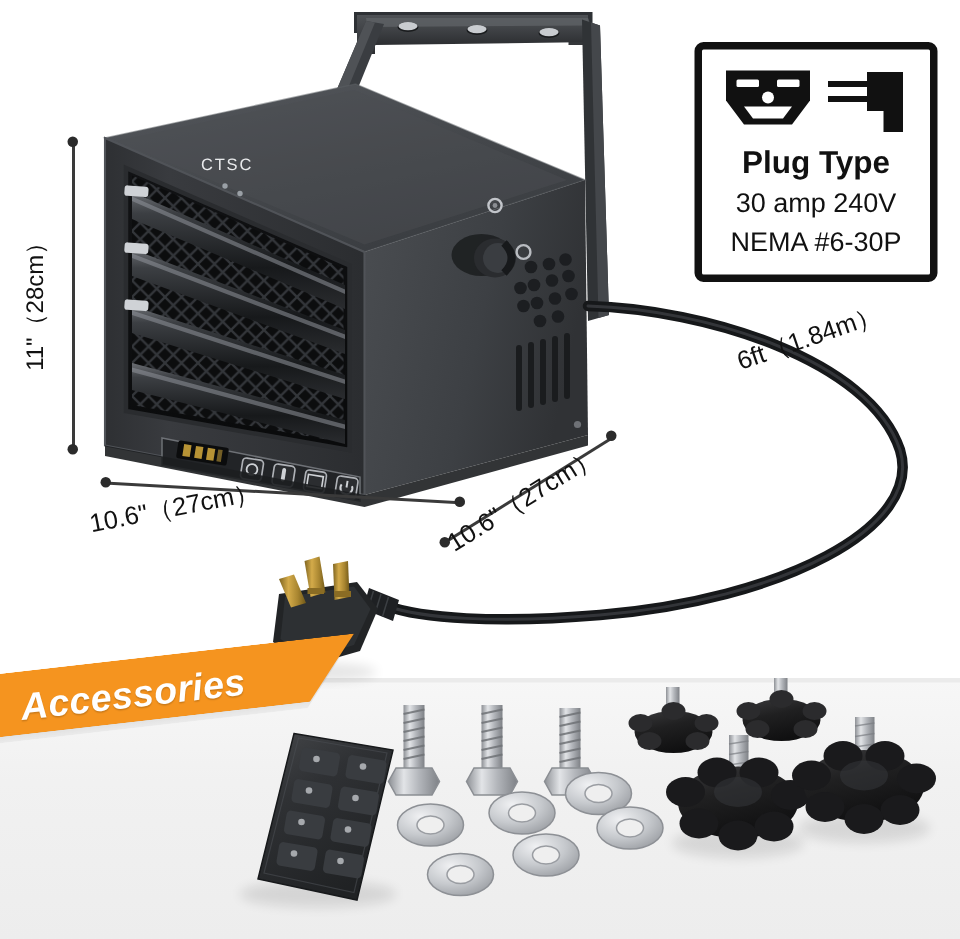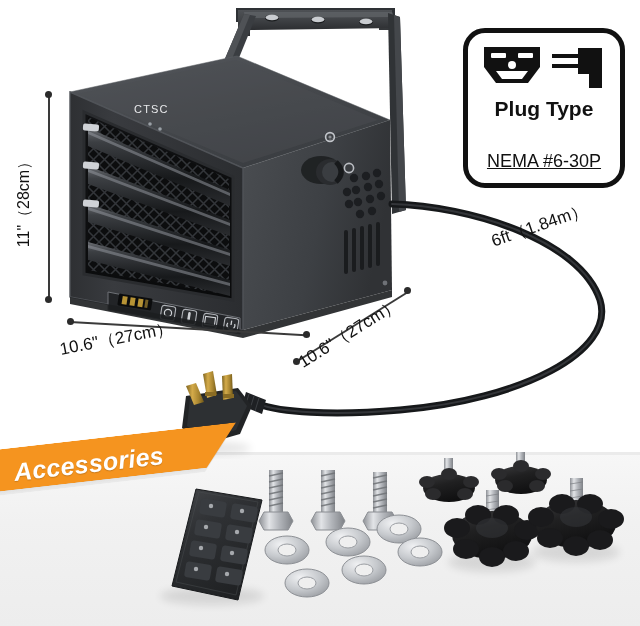--- a/index.html
+++ b/index.html
@@ -45,34 +45,34 @@
     transform:rotate(-6.5deg); transform-origin:0 50%;
     color:#fff; font-weight:bold; font-style:italic;
     font-size:25px; letter-spacing:.3px;
     text-shadow:0 1px 1px rgba(0,0,0,.18);
     white-space:nowrap;
   }
 
   
   .badge{
     position:absolute; left:463px; top:28px; width:162px; height:160px;
-    border:5px solid #111; border-radius:22px; background:#fff;
+    border:5px solid #111; border-radius:6px; background:#fff;
   }
   .badge-ico{ position:absolute; left:10px; top:10px; width:140px; height:52px; }
   .badge-t1{
     position:absolute; left:0; right:0; top:64px; text-align:center;
     font-size:21px; font-weight:bold; color:#111;
   }
   .badge-t2{
     position:absolute; left:0; right:0; top:92px; text-align:center;
     font-size:18px; color:#111;
   }
   .badge-t3{
     position:absolute; left:0; right:0; top:118px; text-align:center;
-    font-size:18px; color:#111;text-decoration:underline;
+    font-size:18px; color:#111;
   }
 
   
   .dimline{ position:absolute; background:#3a3a3a; }
   .dot{ position:absolute; width:7px; height:7px; border-radius:50%; background:#2b2b2b; }
   .dimtext{ position:absolute; color:#111; font-size:16px; white-space:nowrap; }
 
   .dim-h-line{ left:48px; top:95px; width:2px; height:205px; }
   .dim-h-dot1{ left:45px; top:91px; }
   .dim-h-dot2{ left:45px; top:296px; }
@@ -530,20 +530,21 @@
       <rect x="13" y="10" width="15" height="5" rx="1" fill="#fff"></rect>
       <rect x="40" y="10" width="15" height="5" rx="1" fill="#fff"></rect>
       <circle cx="34" cy="22" r="4" fill="#fff"></circle>
       <path d="M18 28 L50 28 L44 36 L24 36 Z" fill="#fff"></path>
 
       <rect x="74" y="11" width="30" height="4" fill="#111"></rect>
       <rect x="74" y="21" width="30" height="4" fill="#111"></rect>
       <path d="M100 5 L124 5 L124 45 L111 45 L111 31 L100 31 Z" fill="#111"></path>
     </svg>
     <div class="badge-t1">Plug Type</div>
+    <div class="badge-t2">30 amp 240V</div>
     <div class="badge-t3">NEMA #6-30P</div>
   </div>
 
   <div>
     <div class="dimline dim-h-line"></div>
     <div class="dot dim-h-dot1"></div>
     <div class="dot dim-h-dot2"></div>
     <div class="dimtext dim-h-text">11"（28cm）</div>
   </div>
 

